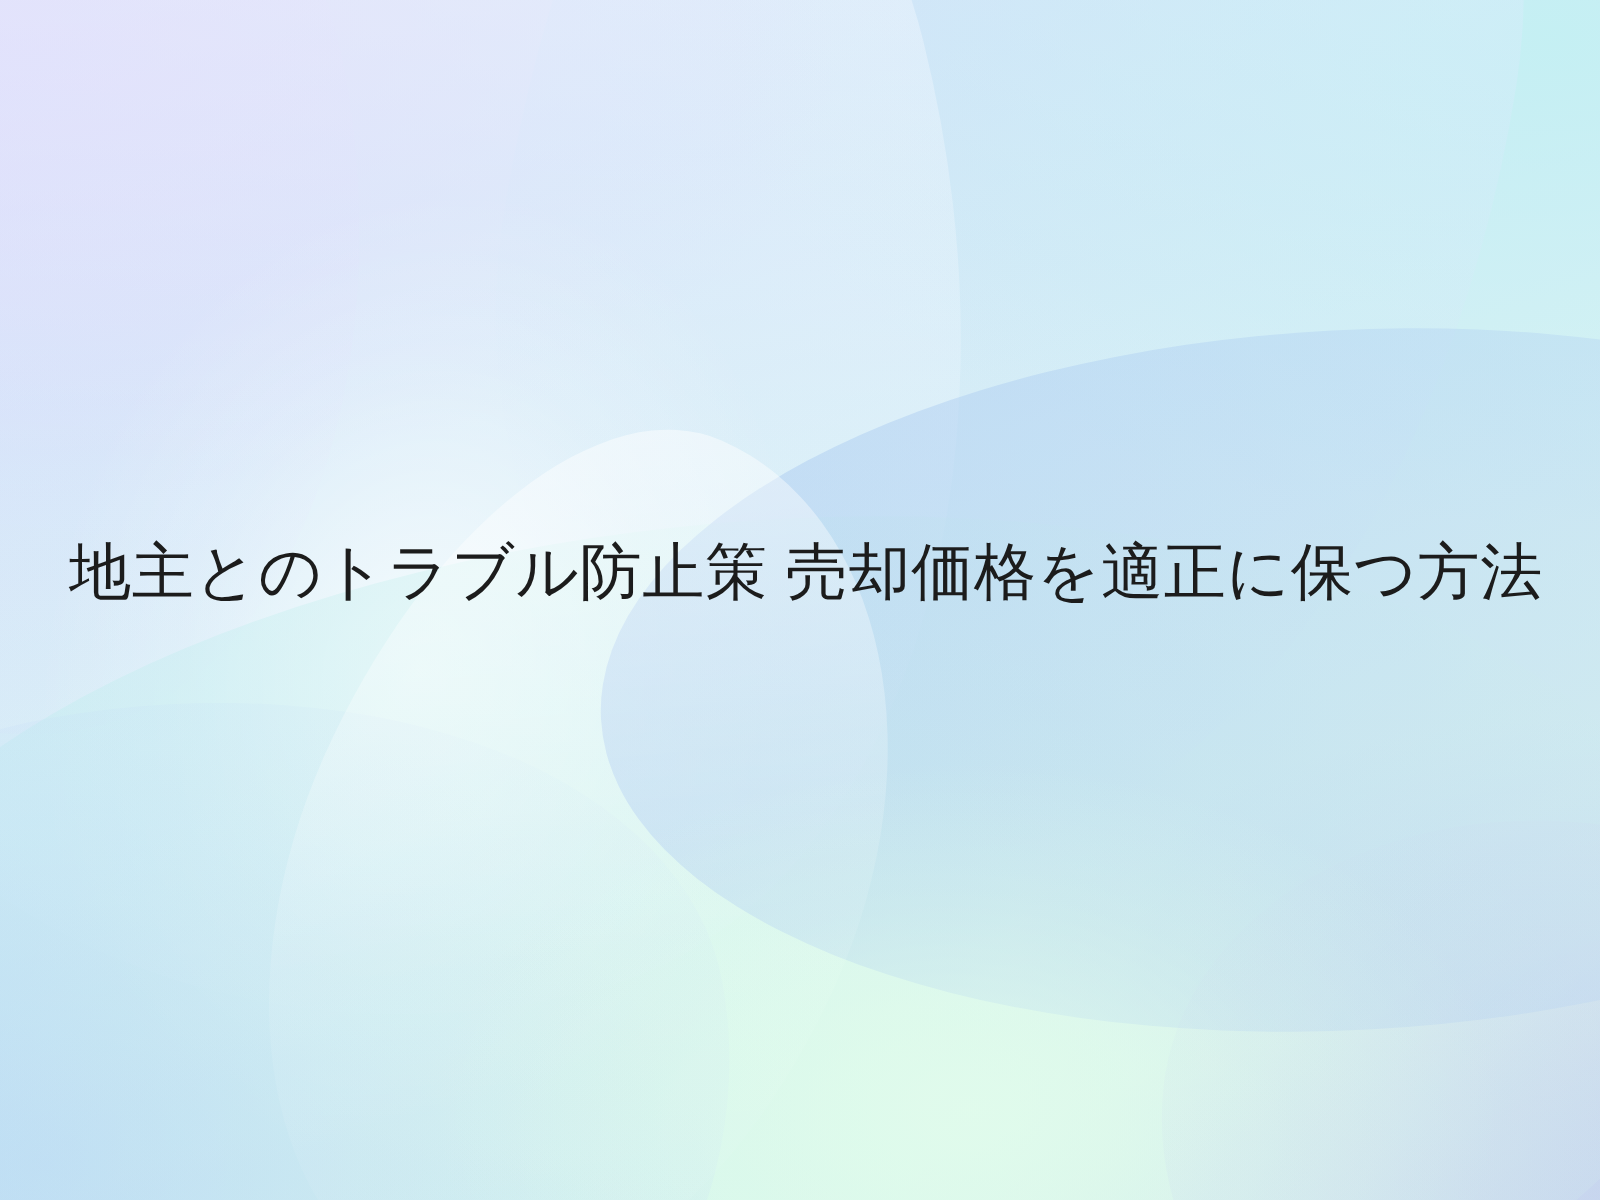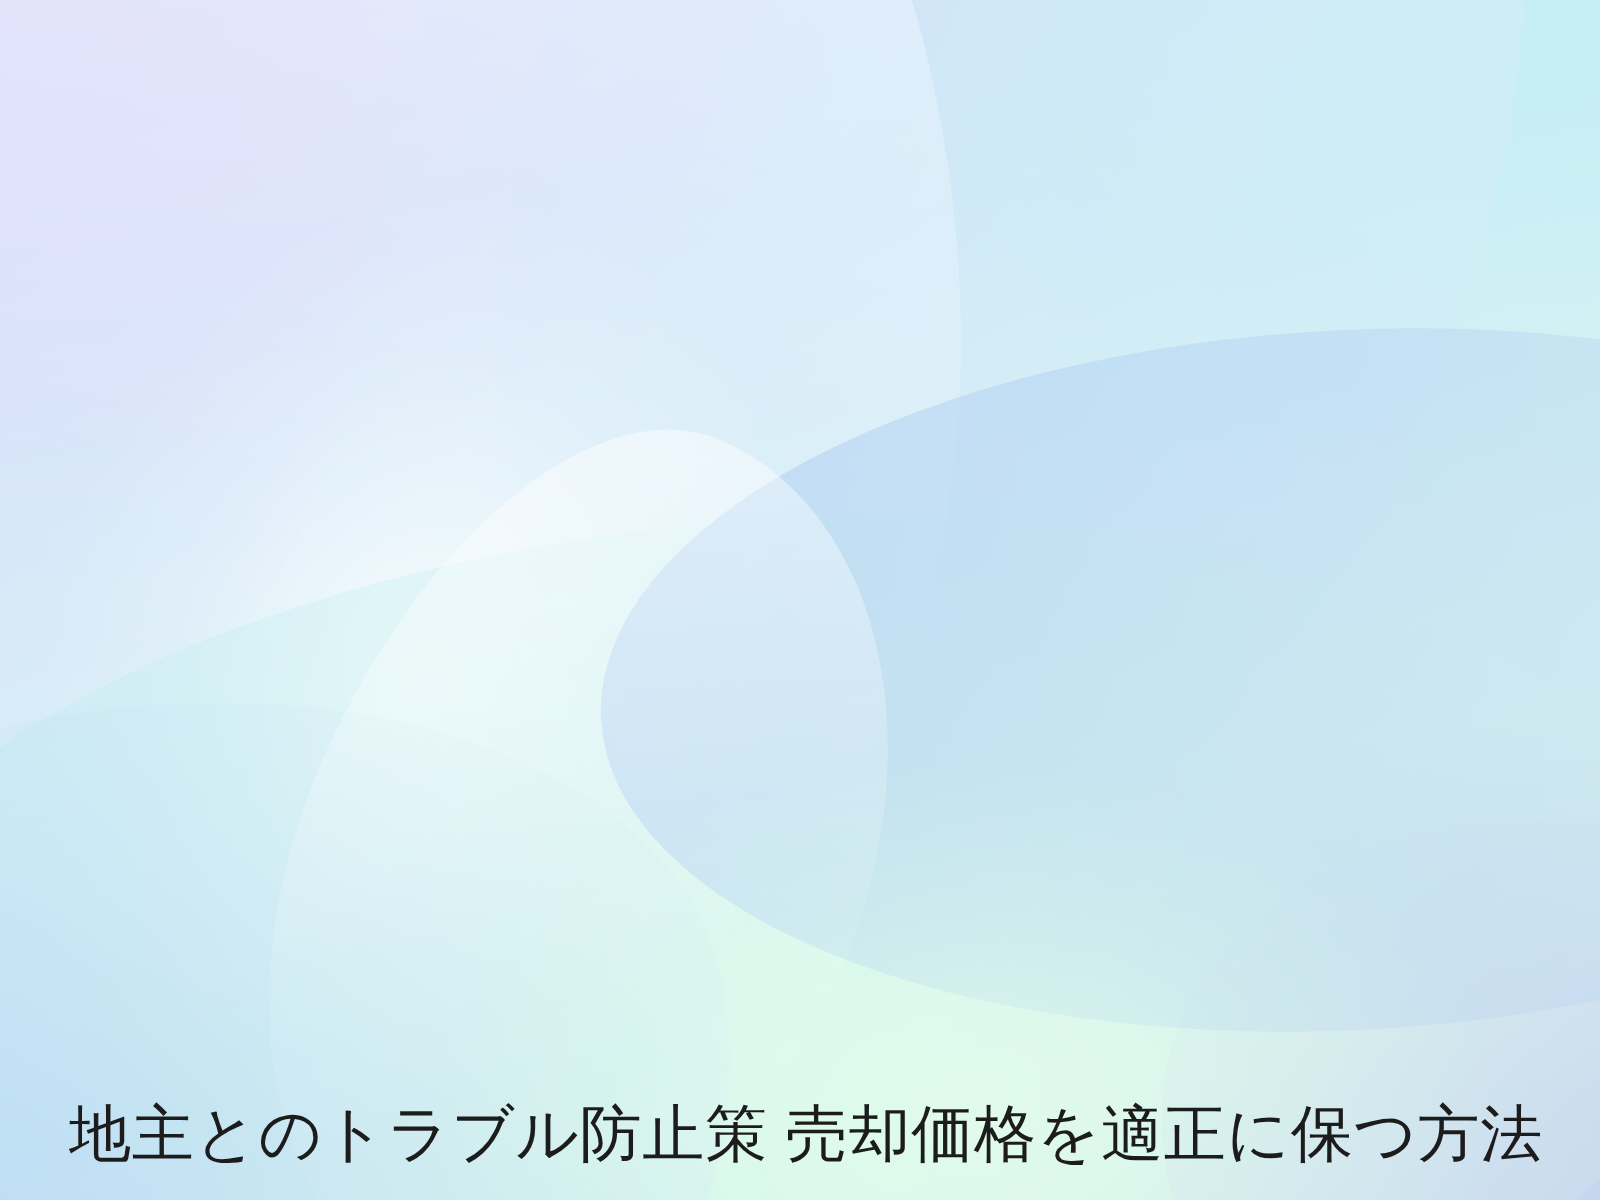--- a/index.html
+++ b/index.html
@@ -111,21 +111,21 @@
     background: linear-gradient(310deg, rgba(192,206,236,0.70), rgba(204,218,240,0.26) 60%, rgba(255,255,255,0.0));
     transform: rotate(6deg);
   }
 
   
   .title-layer {
     position: absolute;
     left: 0; right: 0;
     top: 0; bottom: 0;
     display: flex;
-    align-items: flex-end;
+    align-items: center;
     justify-content: center;
     margin-left: 12px;
   }
   .hero-title {
     margin: 0;
     padding: 0 60px;
     font-family: "Liberation Sans", "DejaVu Sans", sans-serif;
     font-size: 62px;
     font-weight: 300;
     line-height: 1.25;

